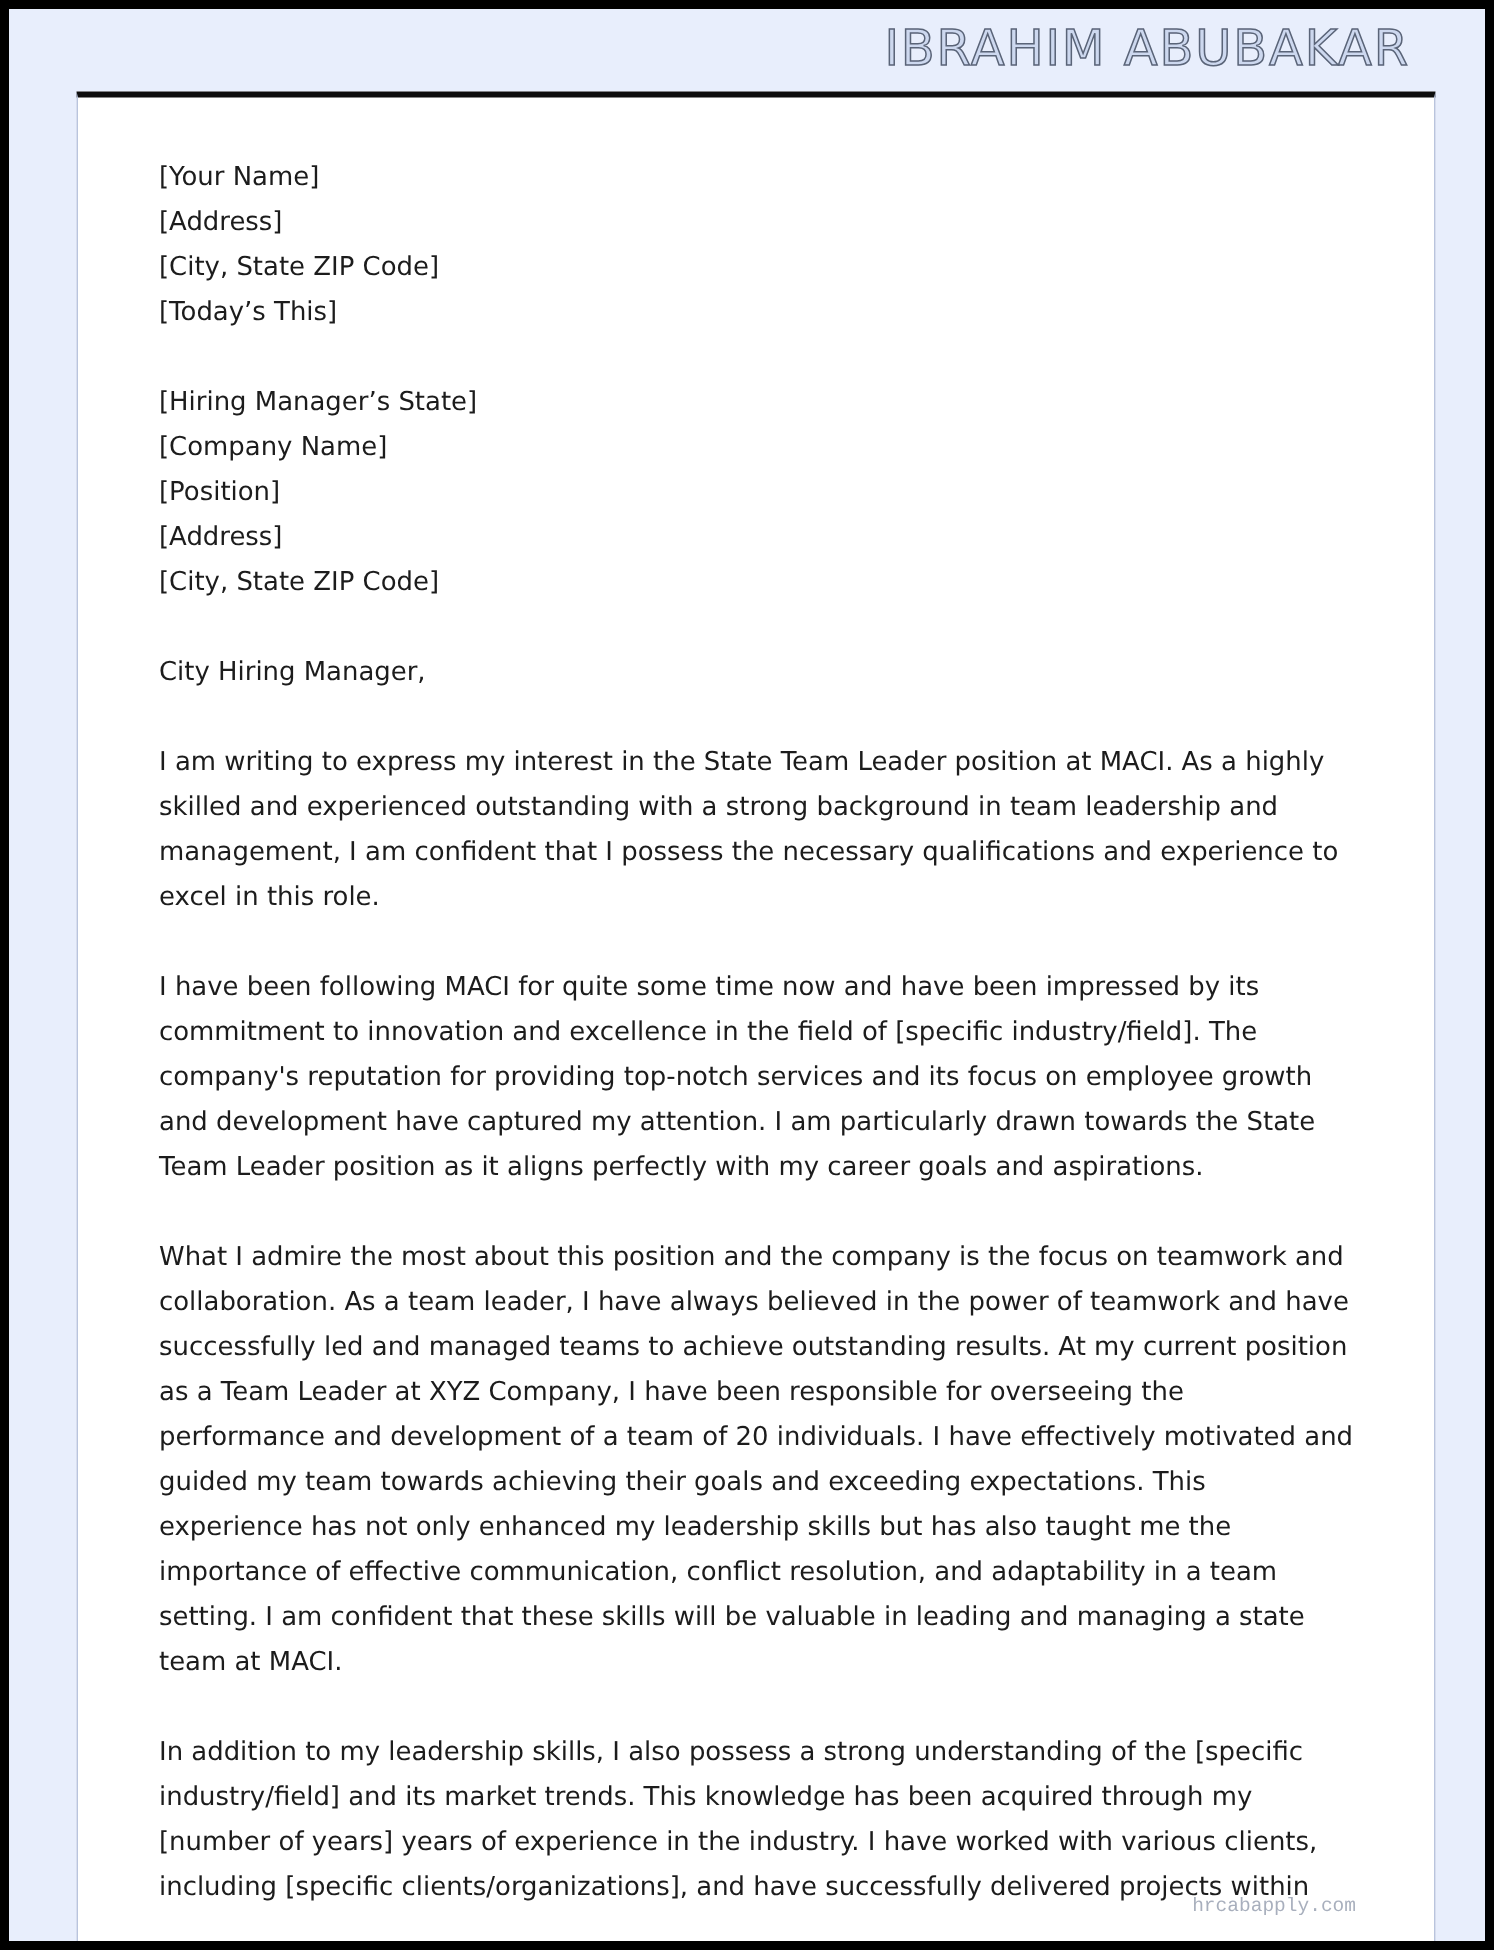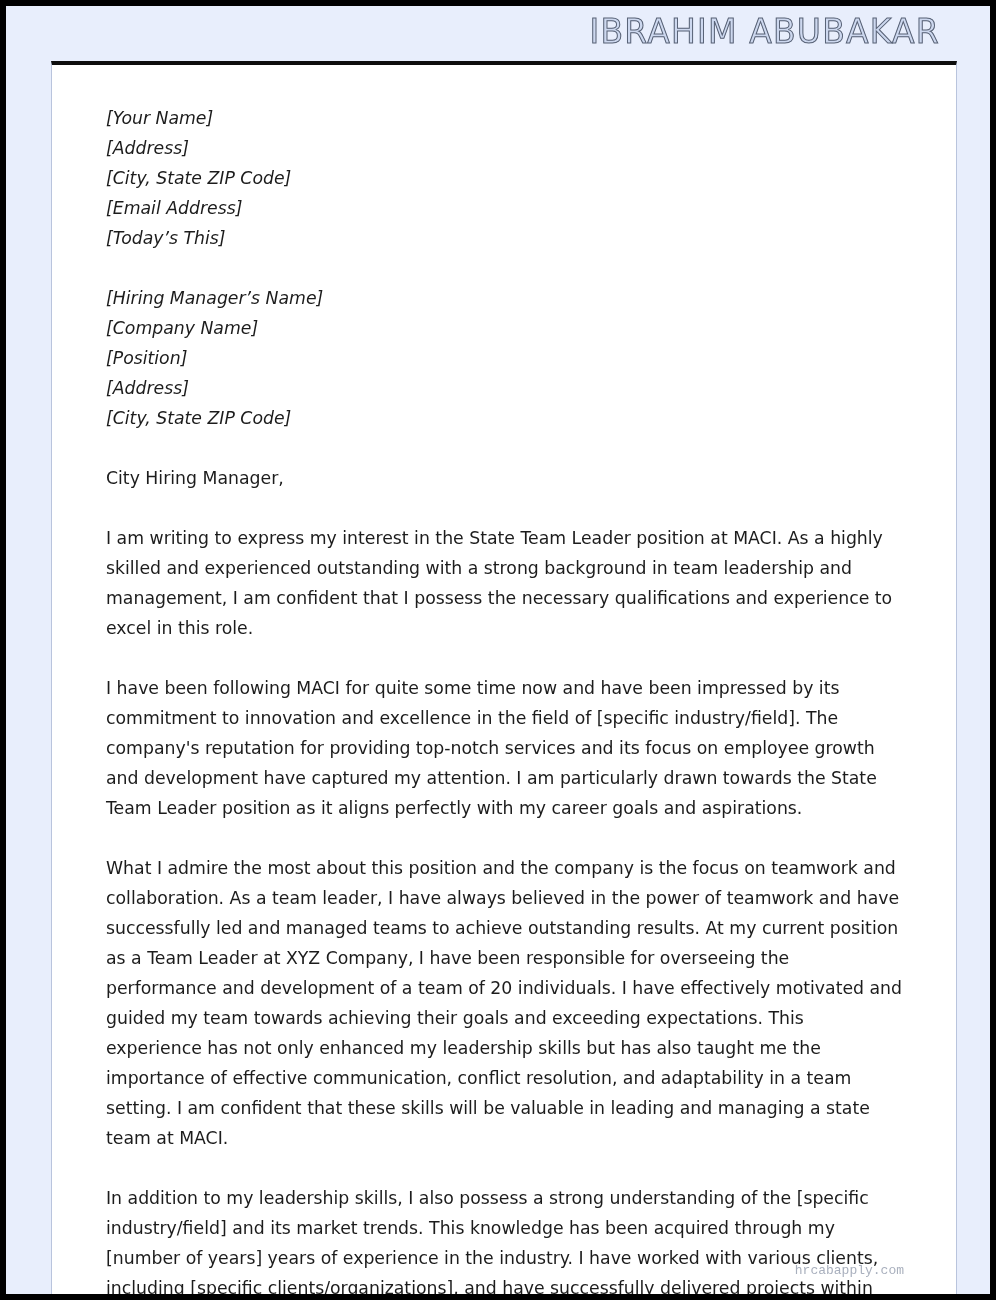--- a/index.html
+++ b/index.html
@@ -58,21 +58,20 @@
   }
   .letter-body {
     padding: 38px 52px 0 54px;
     color: #1c1c1c;
     font-size: 17.3px;
     line-height: 30px;
     font-family: "DejaVu Sans", sans-serif;
   }
   .block {
     margin: 0 0 30px 0;
-    font-style: italic;
   }
   .block.addr-line {
     margin: 0;
   }
   .addr-group {
     margin-bottom: 30px;
   }
   .para {
     margin: 0 0 30px 0;
     text-align: left;
@@ -97,26 +96,25 @@
     <div class="header-name">IBRAHIM ABUBAKAR</div>
   </div>
 
   <div class="doc-sheet">
     <div class="letter-body">
 
       <div class="addr-group">
         <div class="block addr-line">[Your Name]</div>
         <div class="block addr-line">[Address]</div>
         <div class="block addr-line">[City, State ZIP Code]</div>
-        <div class="block addr-line">[Email Address]</div>
         <div class="block addr-line">[Today’s This]</div>
       </div>
 
       <div class="addr-group">
-        <div class="block addr-line">[Hiring Manager’s Name]</div>
+        <div class="block addr-line">[Hiring Manager’s State]</div>
         <div class="block addr-line">[Company Name]</div>
         <div class="block addr-line">[Position]</div>
         <div class="block addr-line">[Address]</div>
         <div class="block addr-line">[City, State ZIP Code]</div>
       </div>
 
       <div class="para">City Hiring Manager,</div>
 
       <p class="para">I am writing to express my interest in the State Team Leader position at MACI. As a highly skilled and experienced outstanding with a strong background in team leadership and management, I am confident that I possess the necessary qualifications and experience to excel in this role.</p>
       <p class="para">I have been following MACI for quite some time now and have been impressed by its commitment to innovation and excellence in the field of [specific industry/field]. The company's reputation for providing top-notch services and its focus on employee growth and development have captured my attention. I am particularly drawn towards the State Team Leader position as it aligns perfectly with my career goals and aspirations.</p>

